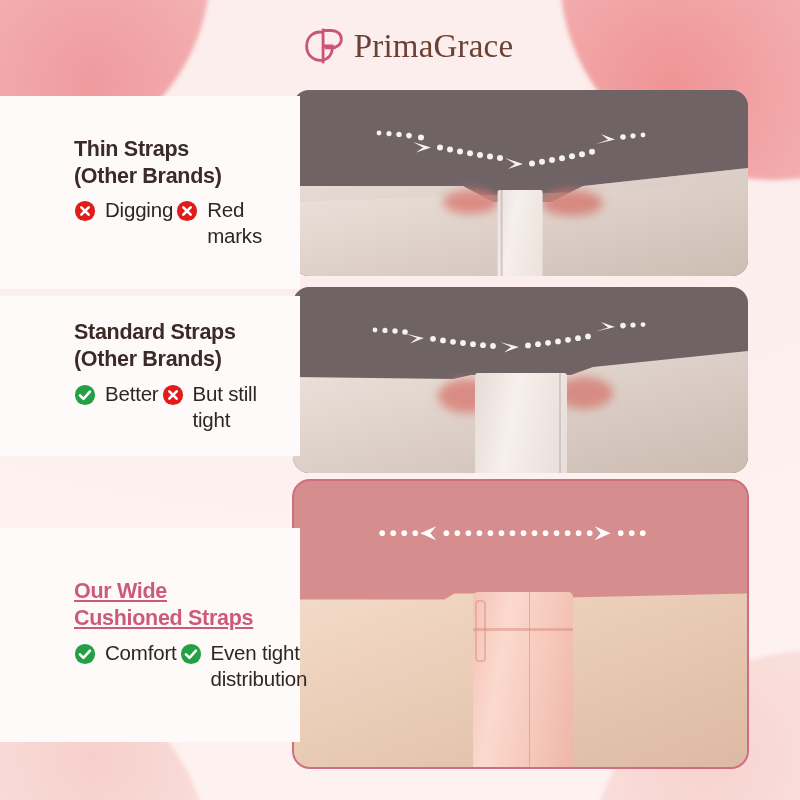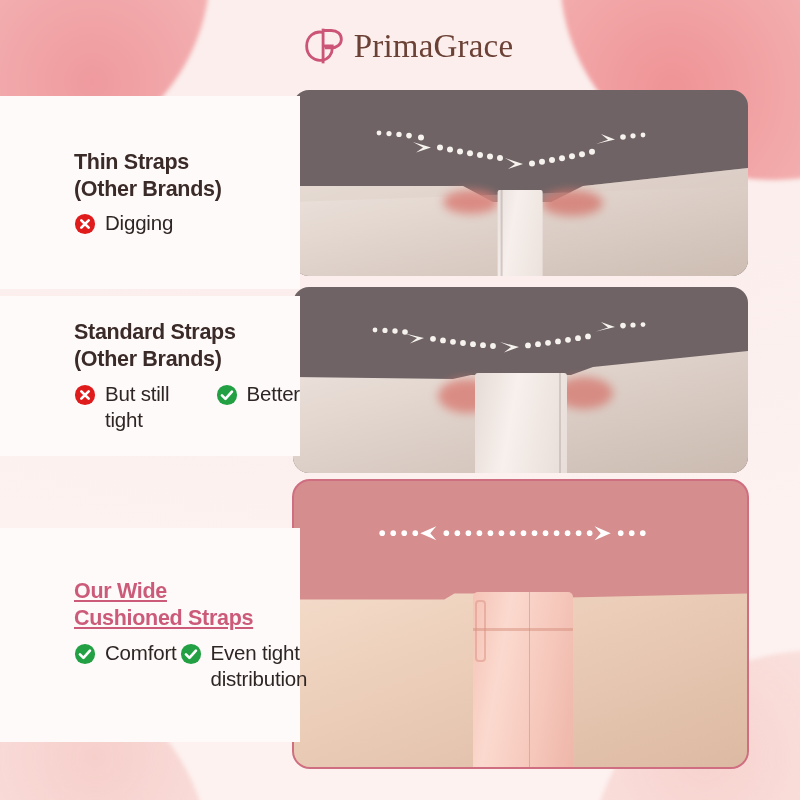--- a/index.html
+++ b/index.html
@@ -437,40 +437,47 @@
     <div class="card-title">Thin Straps
 (Other Brands)</div>
     <div class="bullets">
       <div class="bullet">
         <svg class="badge" viewBox="0 0 24 24">
           <circle cx="12" cy="12" r="11" fill="#e01b1b"></circle>
           <path d="M8,8 L16,16 M16,8 L8,16" stroke="#fff" stroke-width="2.9" stroke-linecap="round"></path>
         </svg>
         <span class="btext">Digging</span>
       </div>
+      <div class="bullet">
+        <svg class="badge" viewBox="0 0 24 24">
+          <circle cx="12" cy="12" r="11" fill="#e01b1b"></circle>
+          <path d="M8,8 L16,16 M16,8 L8,16" stroke="#fff" stroke-width="2.9" stroke-linecap="round"></path>
+        </svg>
+        <span class="btext">Red marks</span>
+      </div>
     </div>
   </div>
 
   <div class="text-card c2">
     <div class="card-title">Standard Straps
 (Other Brands)</div>
     <div class="bullets">
       <div class="bullet">
         <svg class="badge" viewBox="0 0 24 24">
+          <circle cx="12" cy="12" r="11" fill="#22a043"></circle>
+          <path d="M6.5,12.4 L10.3,16.2 L17.4,8.4" stroke="#fff" stroke-width="2.9" fill="none" stroke-linecap="round" stroke-linejoin="round"></path>
+        </svg>
+        <span class="btext">Better</span>
+      </div>
+      <div class="bullet">
+        <svg class="badge" viewBox="0 0 24 24">
           <circle cx="12" cy="12" r="11" fill="#e01b1b"></circle>
           <path d="M8,8 L16,16 M16,8 L8,16" stroke="#fff" stroke-width="2.9" stroke-linecap="round"></path>
         </svg>
         <span class="btext">But still tight</span>
-      </div>
-      <div class="bullet">
-        <svg class="badge" viewBox="0 0 24 24">
-          <circle cx="12" cy="12" r="11" fill="#22a043"></circle>
-          <path d="M6.5,12.4 L10.3,16.2 L17.4,8.4" stroke="#fff" stroke-width="2.9" fill="none" stroke-linecap="round" stroke-linejoin="round"></path>
-        </svg>
-        <span class="btext">Better</span>
       </div>
     </div>
   </div>
 
   <div class="text-card c3">
     <div class="card-title accent">Our Wide
 Cushioned Straps</div>
     <div class="bullets">
       <div class="bullet">
         <svg class="badge" viewBox="0 0 24 24">

